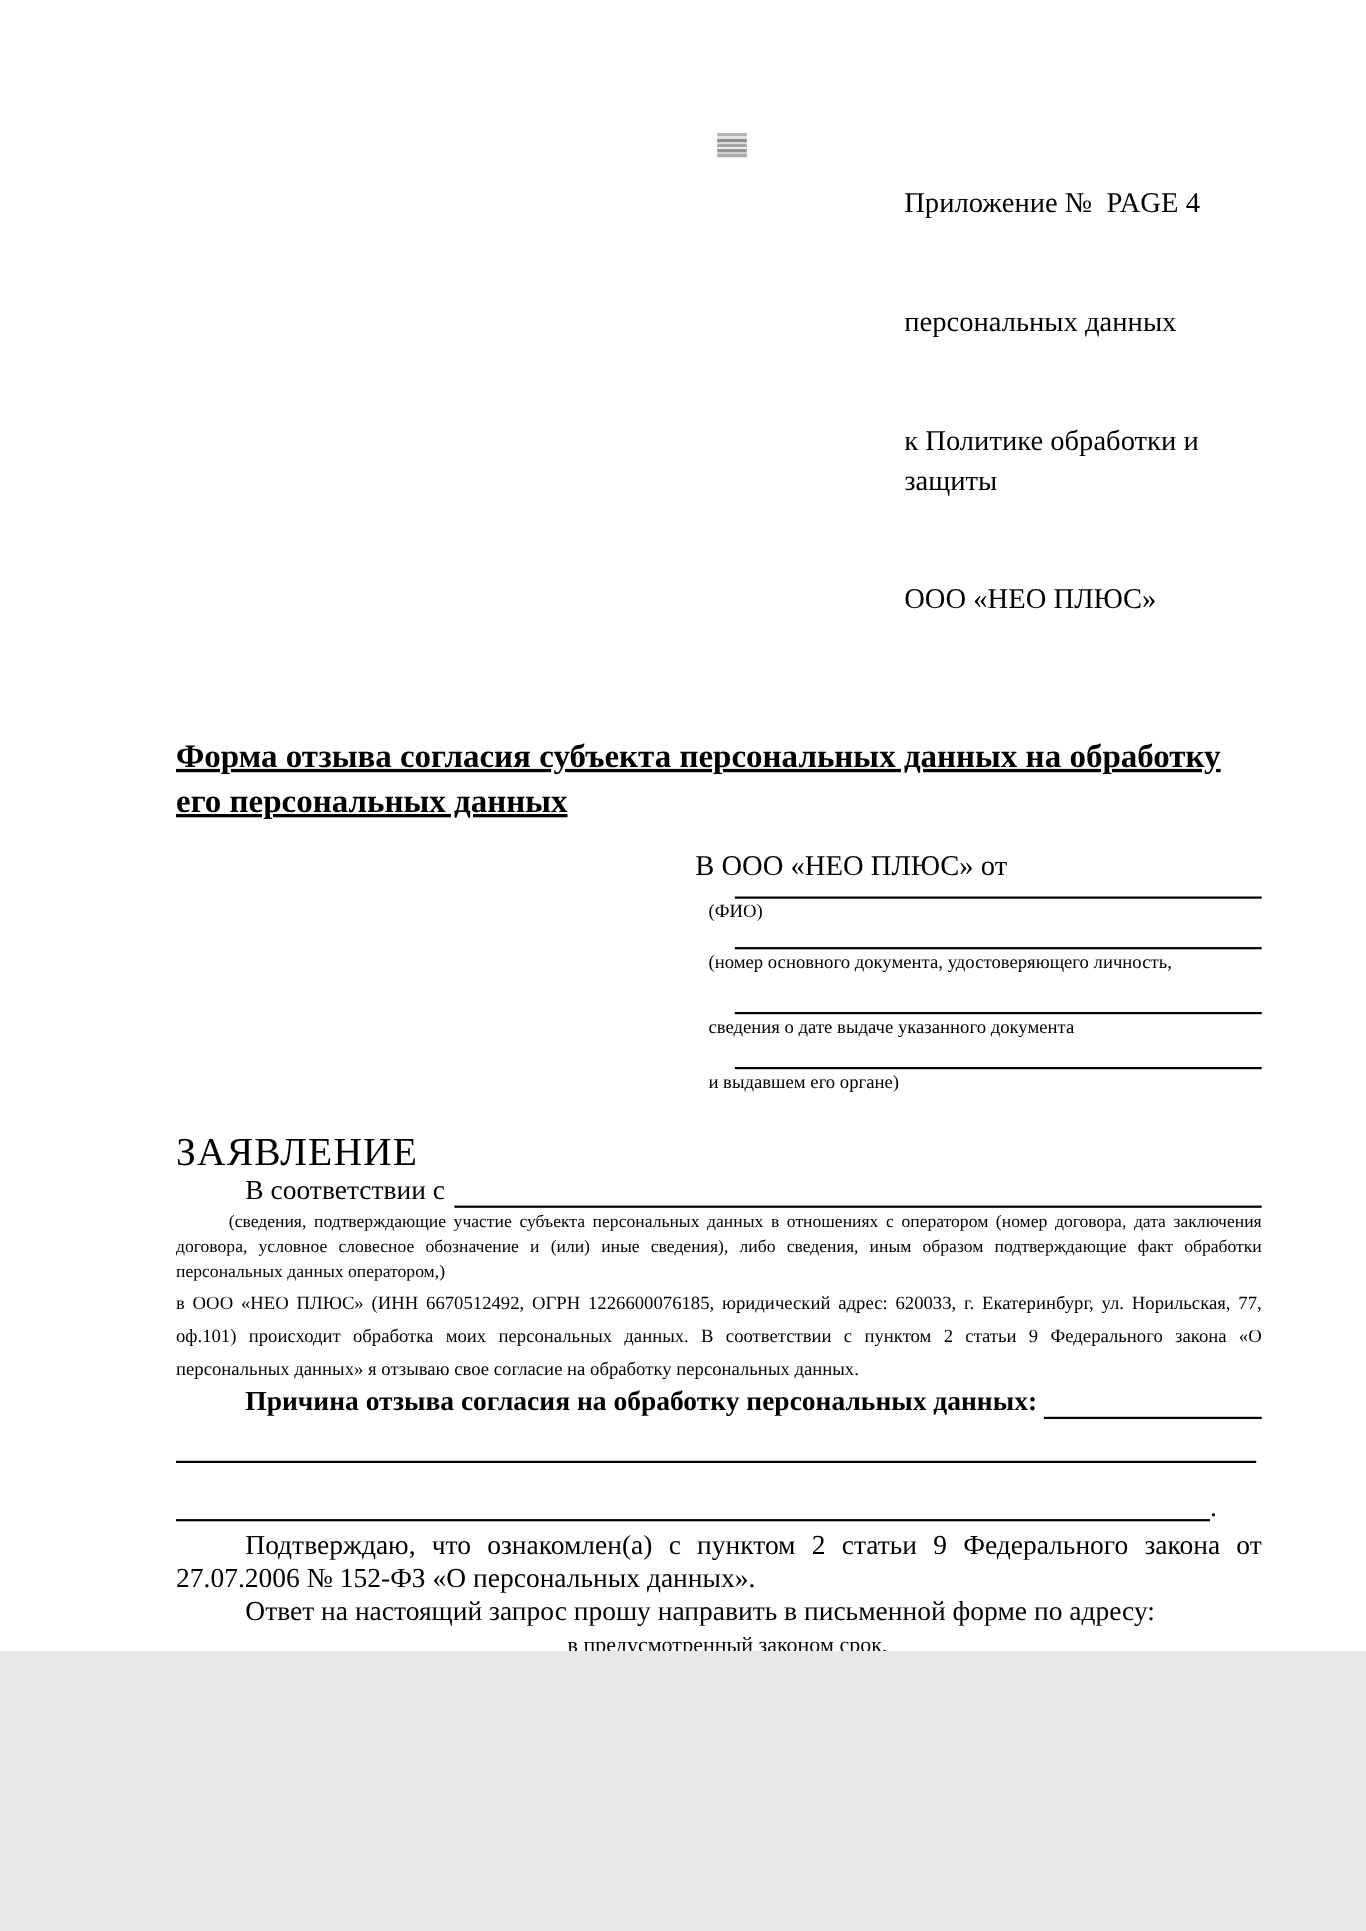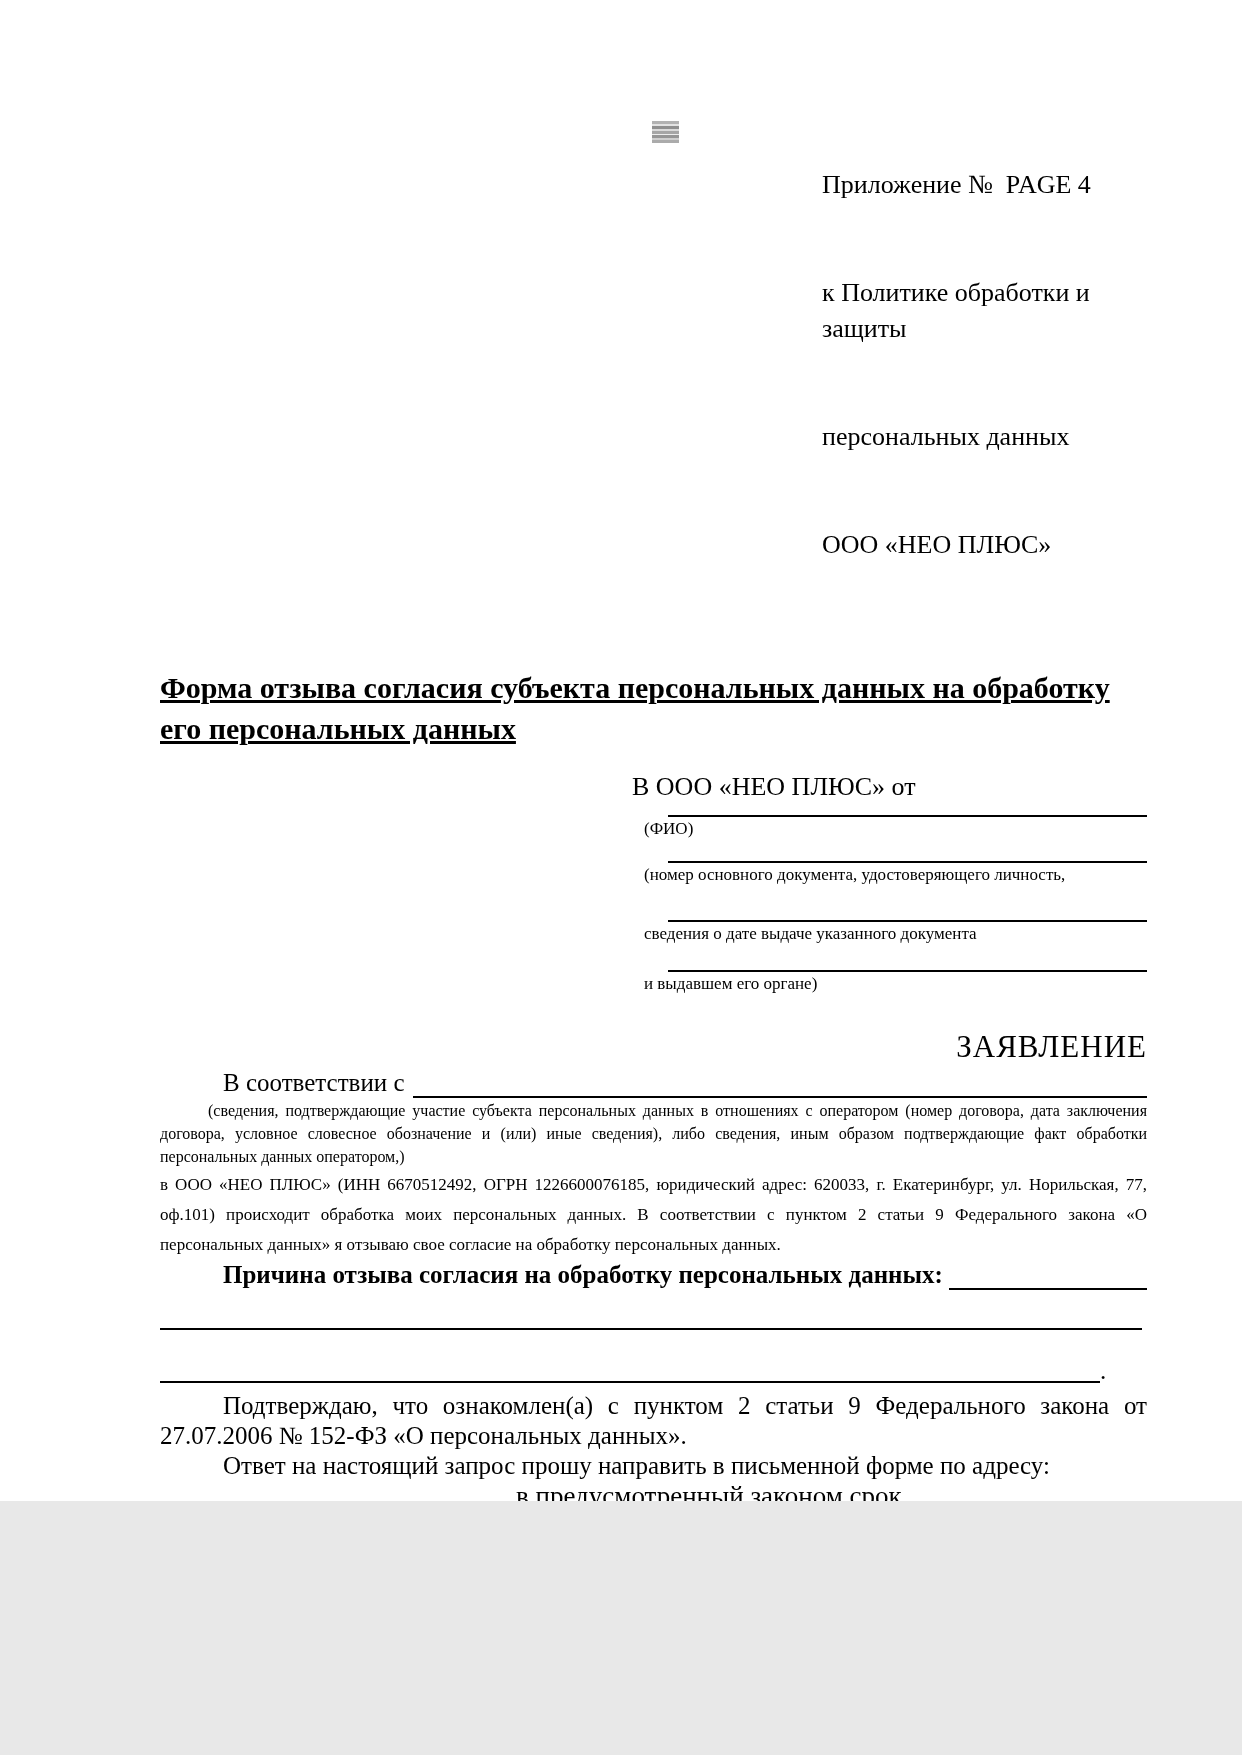--- a/index.html
+++ b/index.html
@@ -40,22 +40,22 @@
   }
   .addressee .to-line{padding-left:12px;}
   .fline{height:0;border-bottom:2px solid #000;margin-left:48px;}
   .fcap{
     margin-left:24px;
     font-size:17px;line-height:23px;
   }
   .f1{margin-top:12px}.f2{margin-top:21px}.f3{margin-top:34px}.f4{margin-top:25px}
   .zay{
     margin-top:36px;
-    font-size:31px;line-height:32px;
-    text-align:right;
+    font-size:36px;line-height:32px;
+    text-align:left;
     letter-spacing:1px;
   }
   .intro-row{
     display:flex;align-items:flex-end;
     margin-top:5px;
     font-size:25px;line-height:30px;
   }
   .intro-row .lead{margin-left:63px;white-space:nowrap;padding-right:8px;}
   .fill-line{flex:1;border-bottom:2px solid #000;height:26px;}
   .footnote{
@@ -83,43 +83,43 @@
     text-align:justify;
     text-indent:63px;
   }
   .reply-line{
     font-size:25px;line-height:30px;
     text-indent:63px;
     margin-top:0;
   }
   .reply-row{
     display:flex;align-items:flex-end;
-    font-size:27px;line-height:30px;
+    font-size:20px;line-height:30px;
   }
   .reply-row .blank{width:356px;border-bottom:2px solid #000;height:26px;}
   .sign-row{
     margin-top:66px;
     display:flex;justify-content:space-between;align-items:flex-end;
     font-size:25px;line-height:30px;
   }
   .sig-group{display:flex;align-items:flex-end;margin-right:30px;}
   .sig-group .blank{width:310px;border-bottom:2px solid #000;height:26px;}
   p,div{margin:0;}
 </style>
 </head>
 <body>
 
 <div class="page">
 
   <div class="smudge"></div>
 
   <div class="appendix">
     <div>Приложение №  PAGE 4</div>
+    <div>персональных данных</div>
     <div>к Политике обработки и защиты</div>
-    <div>персональных данных</div>
     <div>ООО «НЕО ПЛЮС»</div>
   </div>
 
   <div class="doc-title">Форма отзыва согласия субъекта персональных данных на обработку его персональных данных</div>
 
   <div class="addressee">
     <div class="to-line">В ООО «НЕО ПЛЮС» от</div>
     <div class="fline f1"></div>
     <div class="fcap">(ФИО)</div>
     <div class="fline f2"></div>

